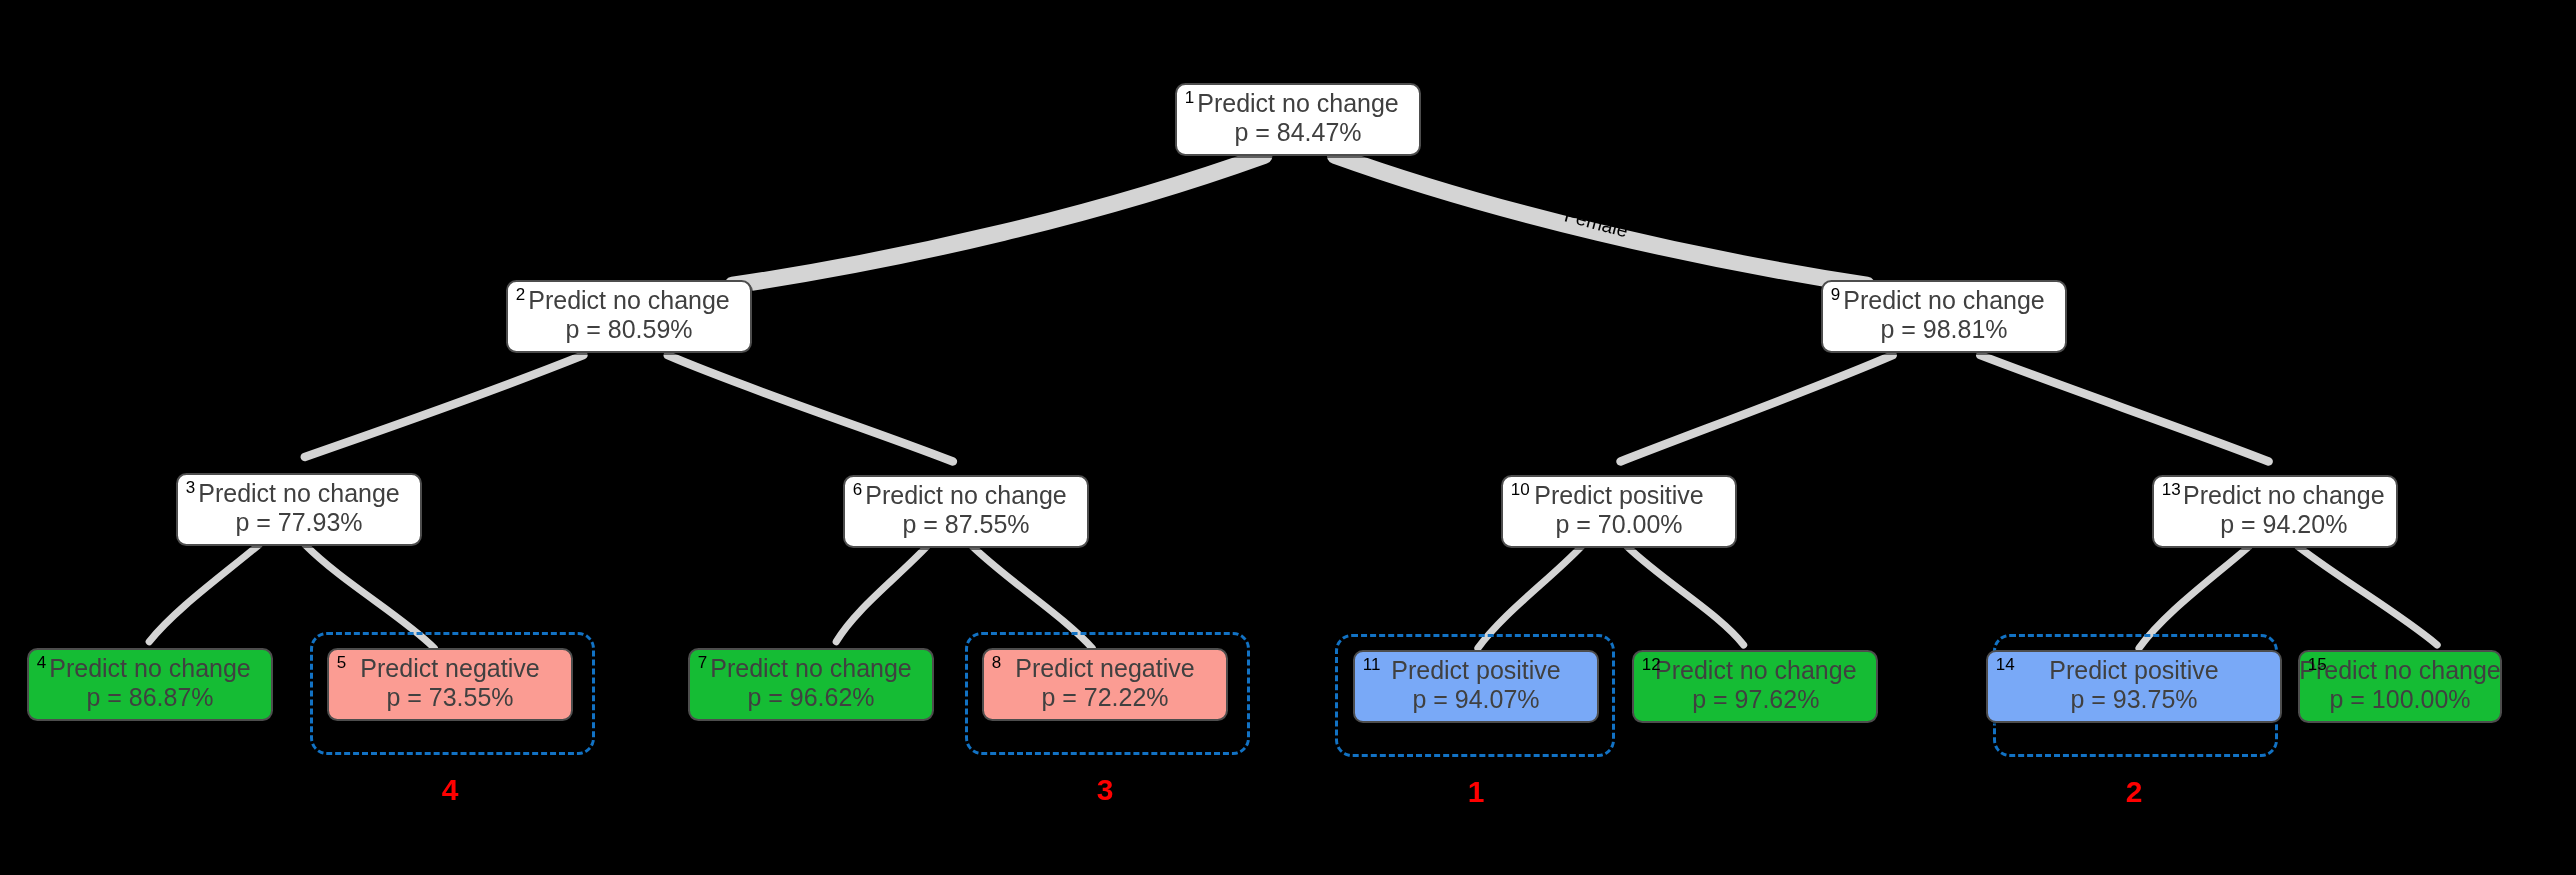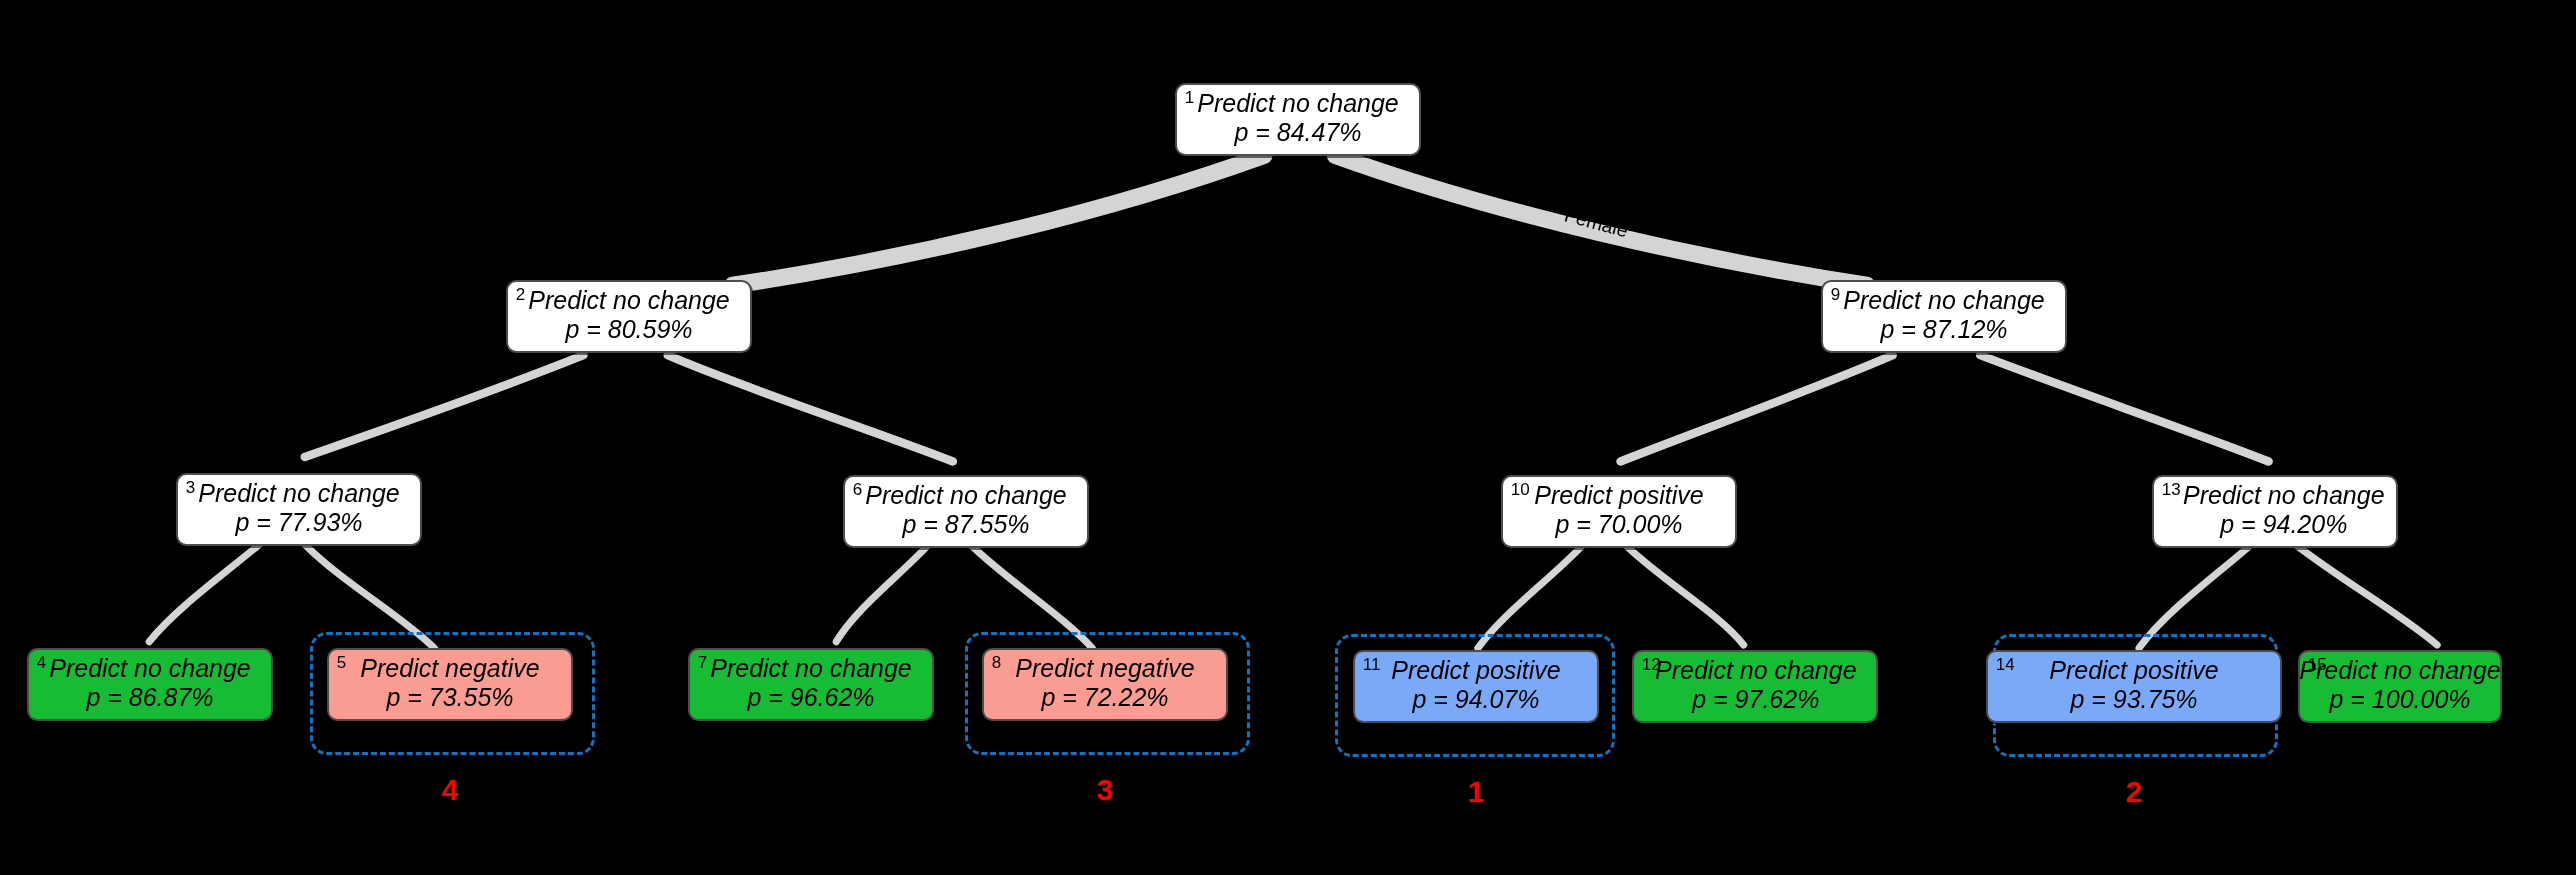--- a/index.html
+++ b/index.html
@@ -30,29 +30,28 @@
   .node .nid{
     position:absolute;
     left:7.8px;top:3.9px;
     font-size:17px;
     line-height:1;
     color:#000;
   }
   .node .ln{
     font-size:25px;
     line-height:1.18;
-    color:#000000;
+    color:#404040;
     white-space:nowrap;
     text-align:left;
-    font-style:italic;
   }
   .node.internal{background:#ffffff;}
   .node.leaf-green{background:#15bc34;}
   .node.leaf-red{background:#fb9c93;}
-  .node.leaf-blue{background:#79a9f7;}
+  .node.leaf-blue{background:#79a9f7;border-radius:10px;}
 
   
   .hl{
     position:absolute;
     box-sizing:border-box;
     border:3.9px dashed #1272c4;
     border-radius:17px;
     z-index:4;
   }
 
@@ -161,21 +160,21 @@
 
   <div class="node leaf-red" style="left:982px;top:648px;width:246px;height:73px;">
     <span class="nid">8</span>
     <span class="ln">Predict negative</span>
     <span class="ln">p = 72.22%</span>
   </div>
 
   <div class="node internal" style="left:1821px;top:280px;width:246px;height:73px;">
     <span class="nid">9</span>
     <span class="ln">Predict no change</span>
-    <span class="ln">p = 87.12%</span>
+    <span class="ln">p = 98.81%</span>
   </div>
 
   <div class="node internal" style="left:1501px;top:475px;width:236px;height:73px;">
     <span class="nid">10</span>
     <span class="ln">Predict positive</span>
     <span class="ln">p = 70.00%</span>
   </div>
 
   <div class="node leaf-blue" style="left:1353px;top:650px;width:246px;height:73px;">
     <span class="nid">11</span>

